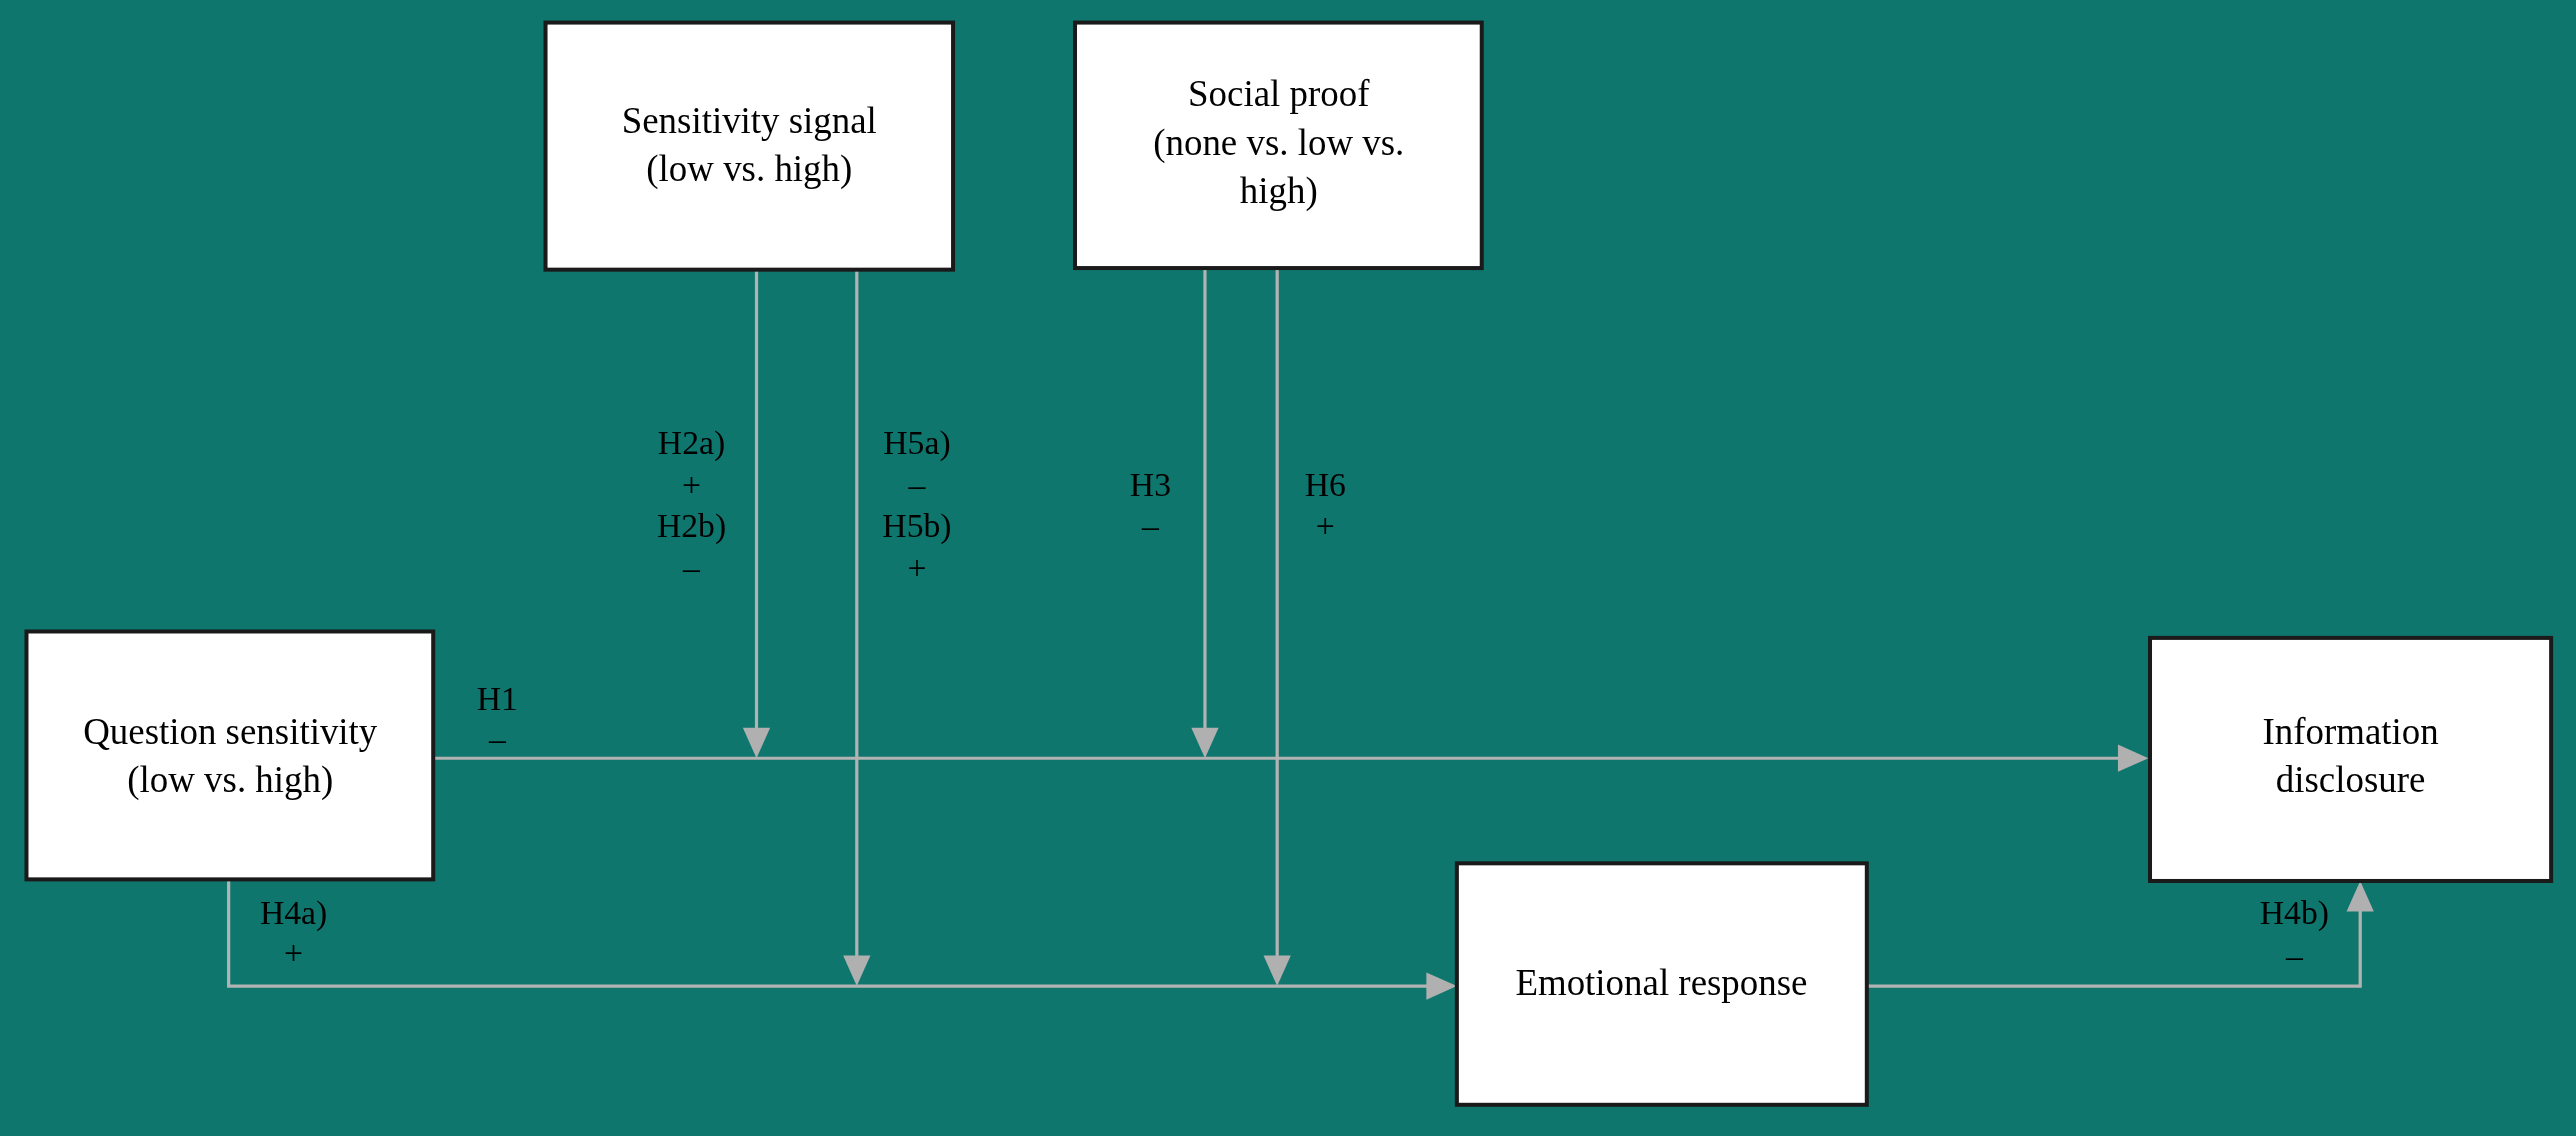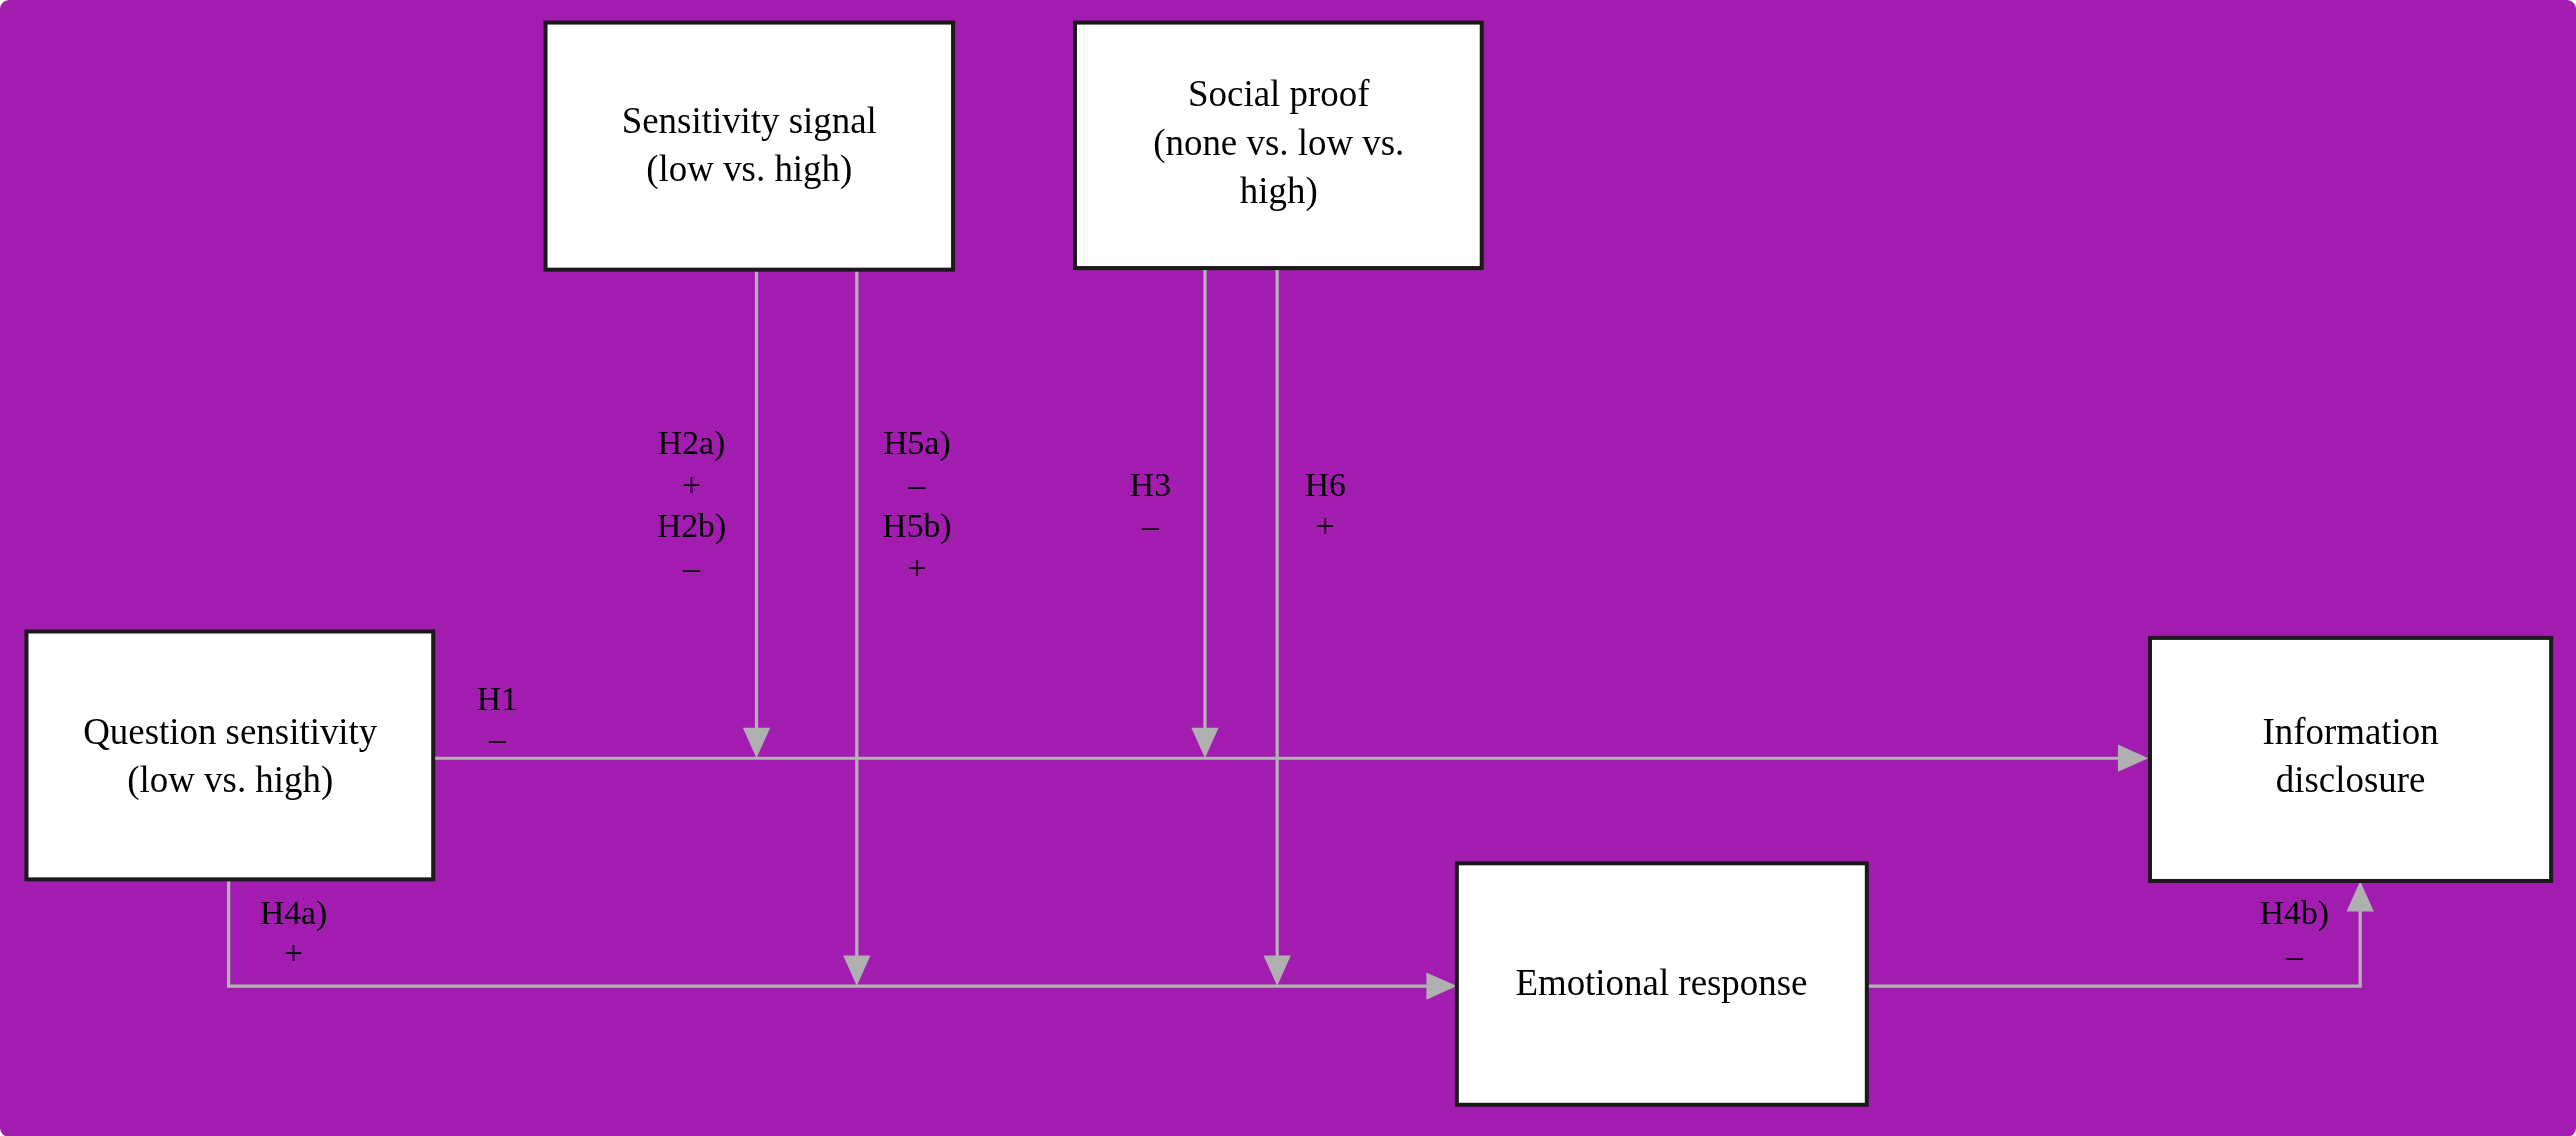--- a/index.html
+++ b/index.html
@@ -10,22 +10,21 @@
   body {
     width: 2576px;
     height: 1137px;
     font-family: "Liberation Serif", "DejaVu Serif", serif;
     overflow: hidden;
   }
   #diagram-root {
     position: relative;
     width: 2576px;
     height: 1137px;
-    background: #a21caf;
-    border-radius: 9px;
+    background: #0f766e;
   }
   svg.canvas {
     position: absolute;
     top: 0;
     left: 0;
     width: 2576px;
     height: 1137px;
     display: block;
   }
   .node-box {

